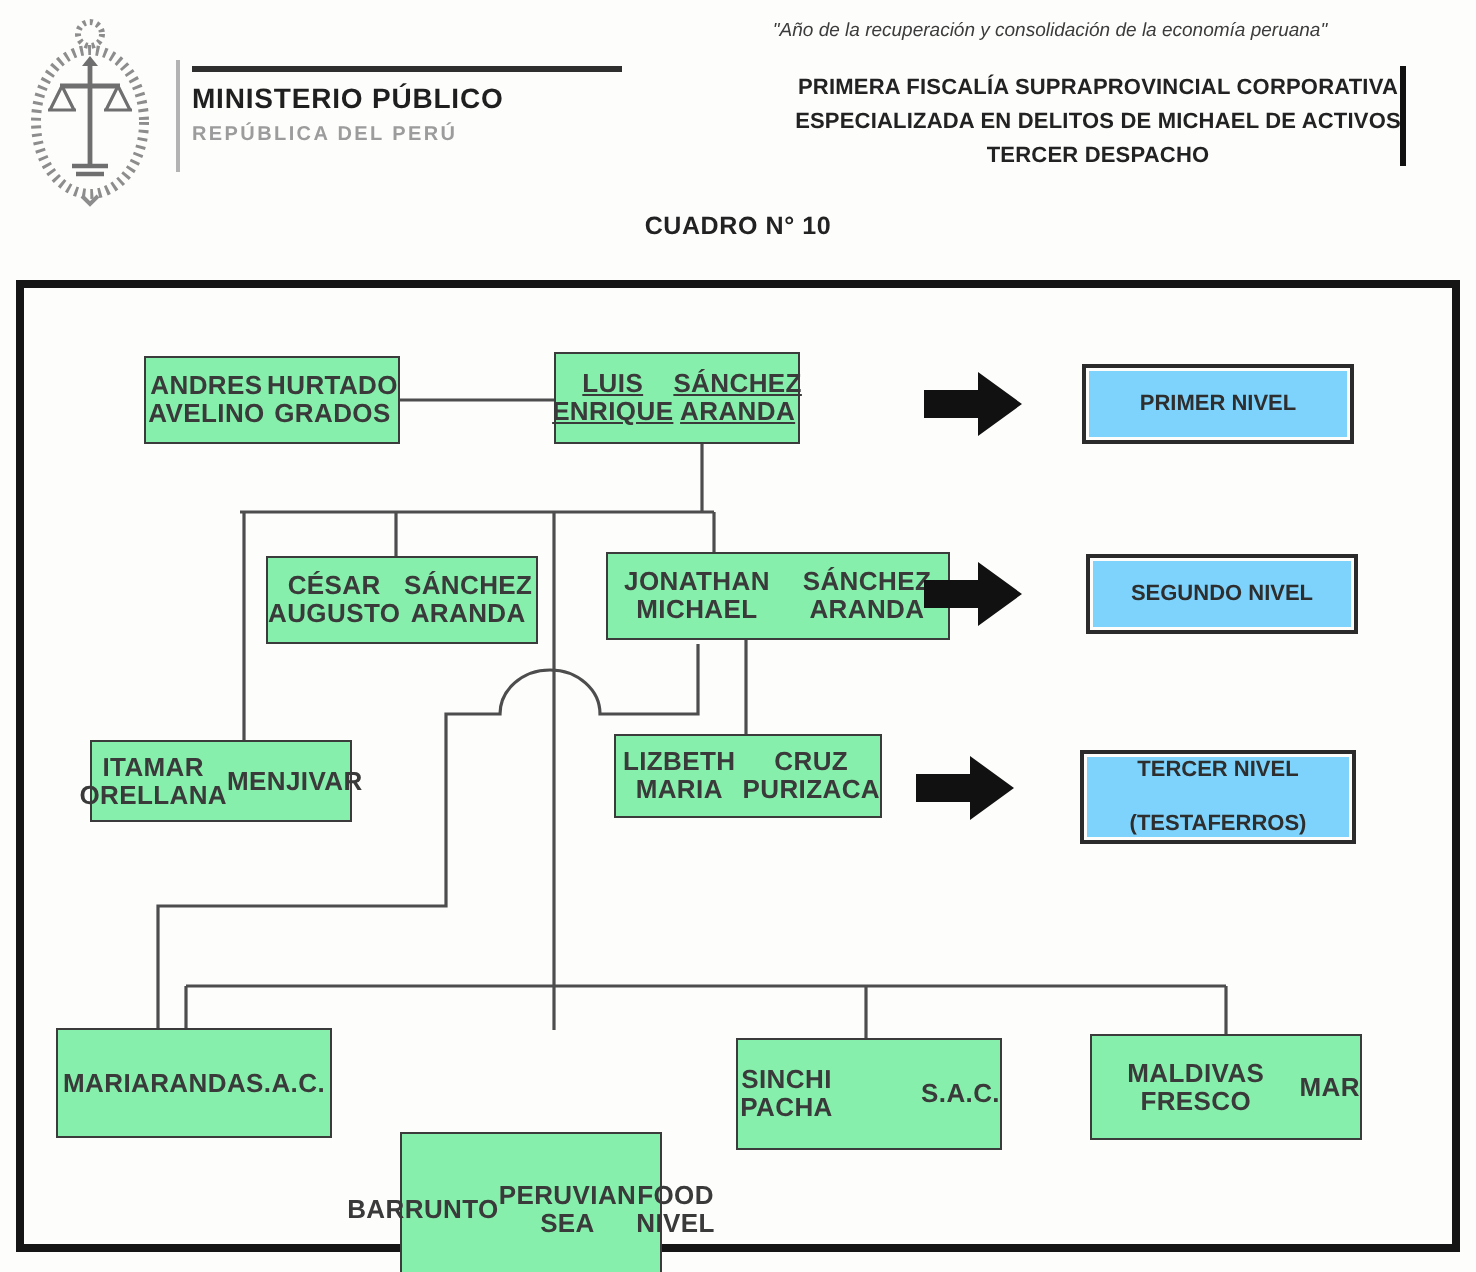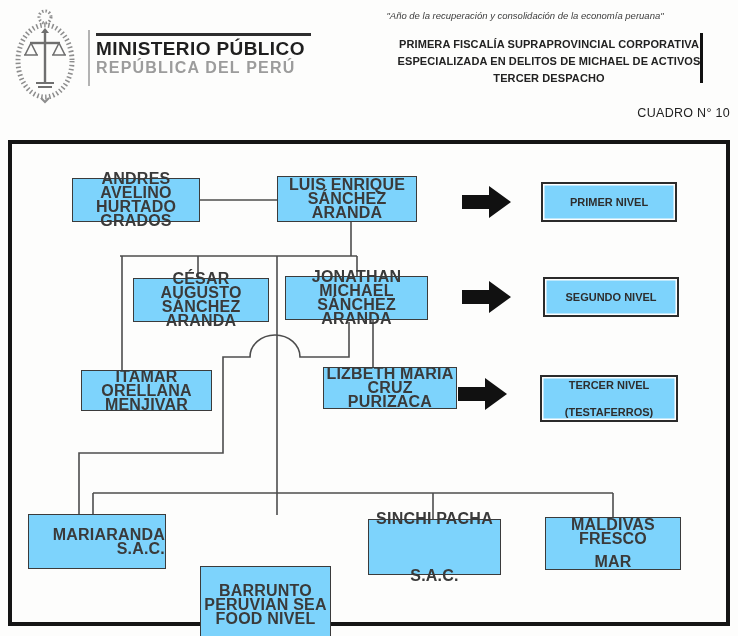--- a/index.html
+++ b/index.html
@@ -4,32 +4,32 @@
 <style>
   html,body{margin:0;padding:0;background:#ffffff;}
   .page{
     position:relative;width:738px;height:636px;background:#fdfdfc;
     font-family:"Liberation Sans",sans-serif;overflow:hidden;
   }
   .abs{position:absolute;}
   
   .logo-divider{width:2px;background:#b3b3b3;}
   .logo-rule{height:3px;background:#2e2e2e;margin-bottom:3px;}
-  .logo-title{font-size:19px;font-weight:bold;color:#1f1f1f;letter-spacing:.4px;line-height:20px;}
-  .logo-subtitle{font-size:16px;font-weight:bold;color:#9c9c9c;letter-spacing:1.2px;line-height:18px;}
+  .logo-title{font-size:14px;font-weight:bold;color:#1f1f1f;letter-spacing:.4px;line-height:20px;}
+  .logo-subtitle{font-size:10px;font-weight:bold;color:#9c9c9c;letter-spacing:1.2px;line-height:18px;}
   .quote{font-size:9.5px;font-style:italic;color:#3c3c3c;text-align:center;}
   .office{font-size:11px;font-weight:bold;color:#222;text-align:center;line-height:17px;letter-spacing:.1px;}
   .office-bar{width:3px;background:#111;}
-  .cuadro-title{font-size:12.5px;font-weight:normal;color:#222;text-align:right;letter-spacing:.3px;}
+  .cuadro-title{font-size:12.5px;font-weight:bold;color:#222;text-align:center;letter-spacing:.3px;}
   
   .frame{border:4px solid #151515;background:transparent;box-sizing:border-box;}
   .node{
-    box-sizing:border-box;border:1.6px solid #3b3b3b;background:#7dd3fc;
-    display:flex;flex-direction:column;align-items:center;justify-content:center;
-    font-size:16px;font-weight:bold;color:#3a3a3a;line-height:14px;text-align:center;
+    box-sizing:border-box;border:1.6px solid #3b3b3b;background:#86efac;
+    display:flex;flex-direction:row;align-items:center;justify-content:center;
+    font-size:13px;font-weight:bold;color:#3a3a3a;line-height:14px;text-align:center;
     letter-spacing:.2px;
   }
   .level{
     box-sizing:border-box;border:2px solid #2b2b2b;background:#7dd3fc;
     box-shadow:inset 0 0 0 1.5px #fdfdfc;
     display:flex;flex-direction:column;align-items:center;justify-content:center;
     font-size:11px;font-weight:bold;color:#2e2e2e;line-height:15px;text-align:center;
   }
   svg{display:block;}
 </style>
@@ -90,46 +90,46 @@
       <path d="M433 493 V519"></path>
       <path d="M613 493 V517"></path>
     </g>
   </svg>
 
   <div class="abs node" style="left:72px;top:178px;width:128px;height:44px;">
     <div>ANDRES AVELINO</div>
     <div>HURTADO GRADOS</div>
   </div>
 
-  <div class="abs node" style="left:277px;top:176px;width:140px;height:46px;">
+  <div class="abs node" style="left:277px;top:176px;width:123px;height:46px;text-decoration:underline;">
     <div>LUIS ENRIQUE</div>
     <div>SÁNCHEZ ARANDA</div>
   </div>
 
   <div class="abs node" style="left:133px;top:278px;width:136px;height:44px;">
     <div>CÉSAR AUGUSTO</div>
     <div>SÁNCHEZ ARANDA</div>
   </div>
 
-  <div class="abs node" style="left:285px;top:276px;width:143px;height:44px;text-align:center;">
+  <div class="abs node" style="left:303px;top:276px;width:172px;height:44px;text-align:center;">
     <div>JONATHAN MICHAEL</div>
     <div>SÁNCHEZ ARANDA</div>
   </div>
 
-  <div class="abs node" style="left:45px;top:370px;width:131px;height:41px;margin-left:36px;">
+  <div class="abs node" style="left:45px;top:370px;width:131px;height:41px;">
     <div>ITAMAR ORELLANA</div>
     <div>MENJIVAR</div>
   </div>
 
-  <div class="abs node" style="left:307px;top:367px;width:134px;height:42px;margin-left:16px;">
+  <div class="abs node" style="left:307px;top:367px;width:134px;height:42px;">
     <div>LIZBETH MARIA</div>
     <div>CRUZ PURIZACA</div>
   </div>
 
-  <div class="abs node" style="left:28px;top:514px;width:138px;height:55px;align-items:flex-end;">
+  <div class="abs node" style="left:28px;top:514px;width:138px;height:55px;">
     <div>MARIARANDA</div>
     <div>S.A.C.</div>
   </div>
 
   <div class="abs node" style="left:200px;top:526px;width:131px;height:78px;margin-top:40px;">
     <div>BARRUNTO</div>
     <div>PERUVIAN SEA</div>
     <div>FOOD NIVEL</div>
   </div>
 

